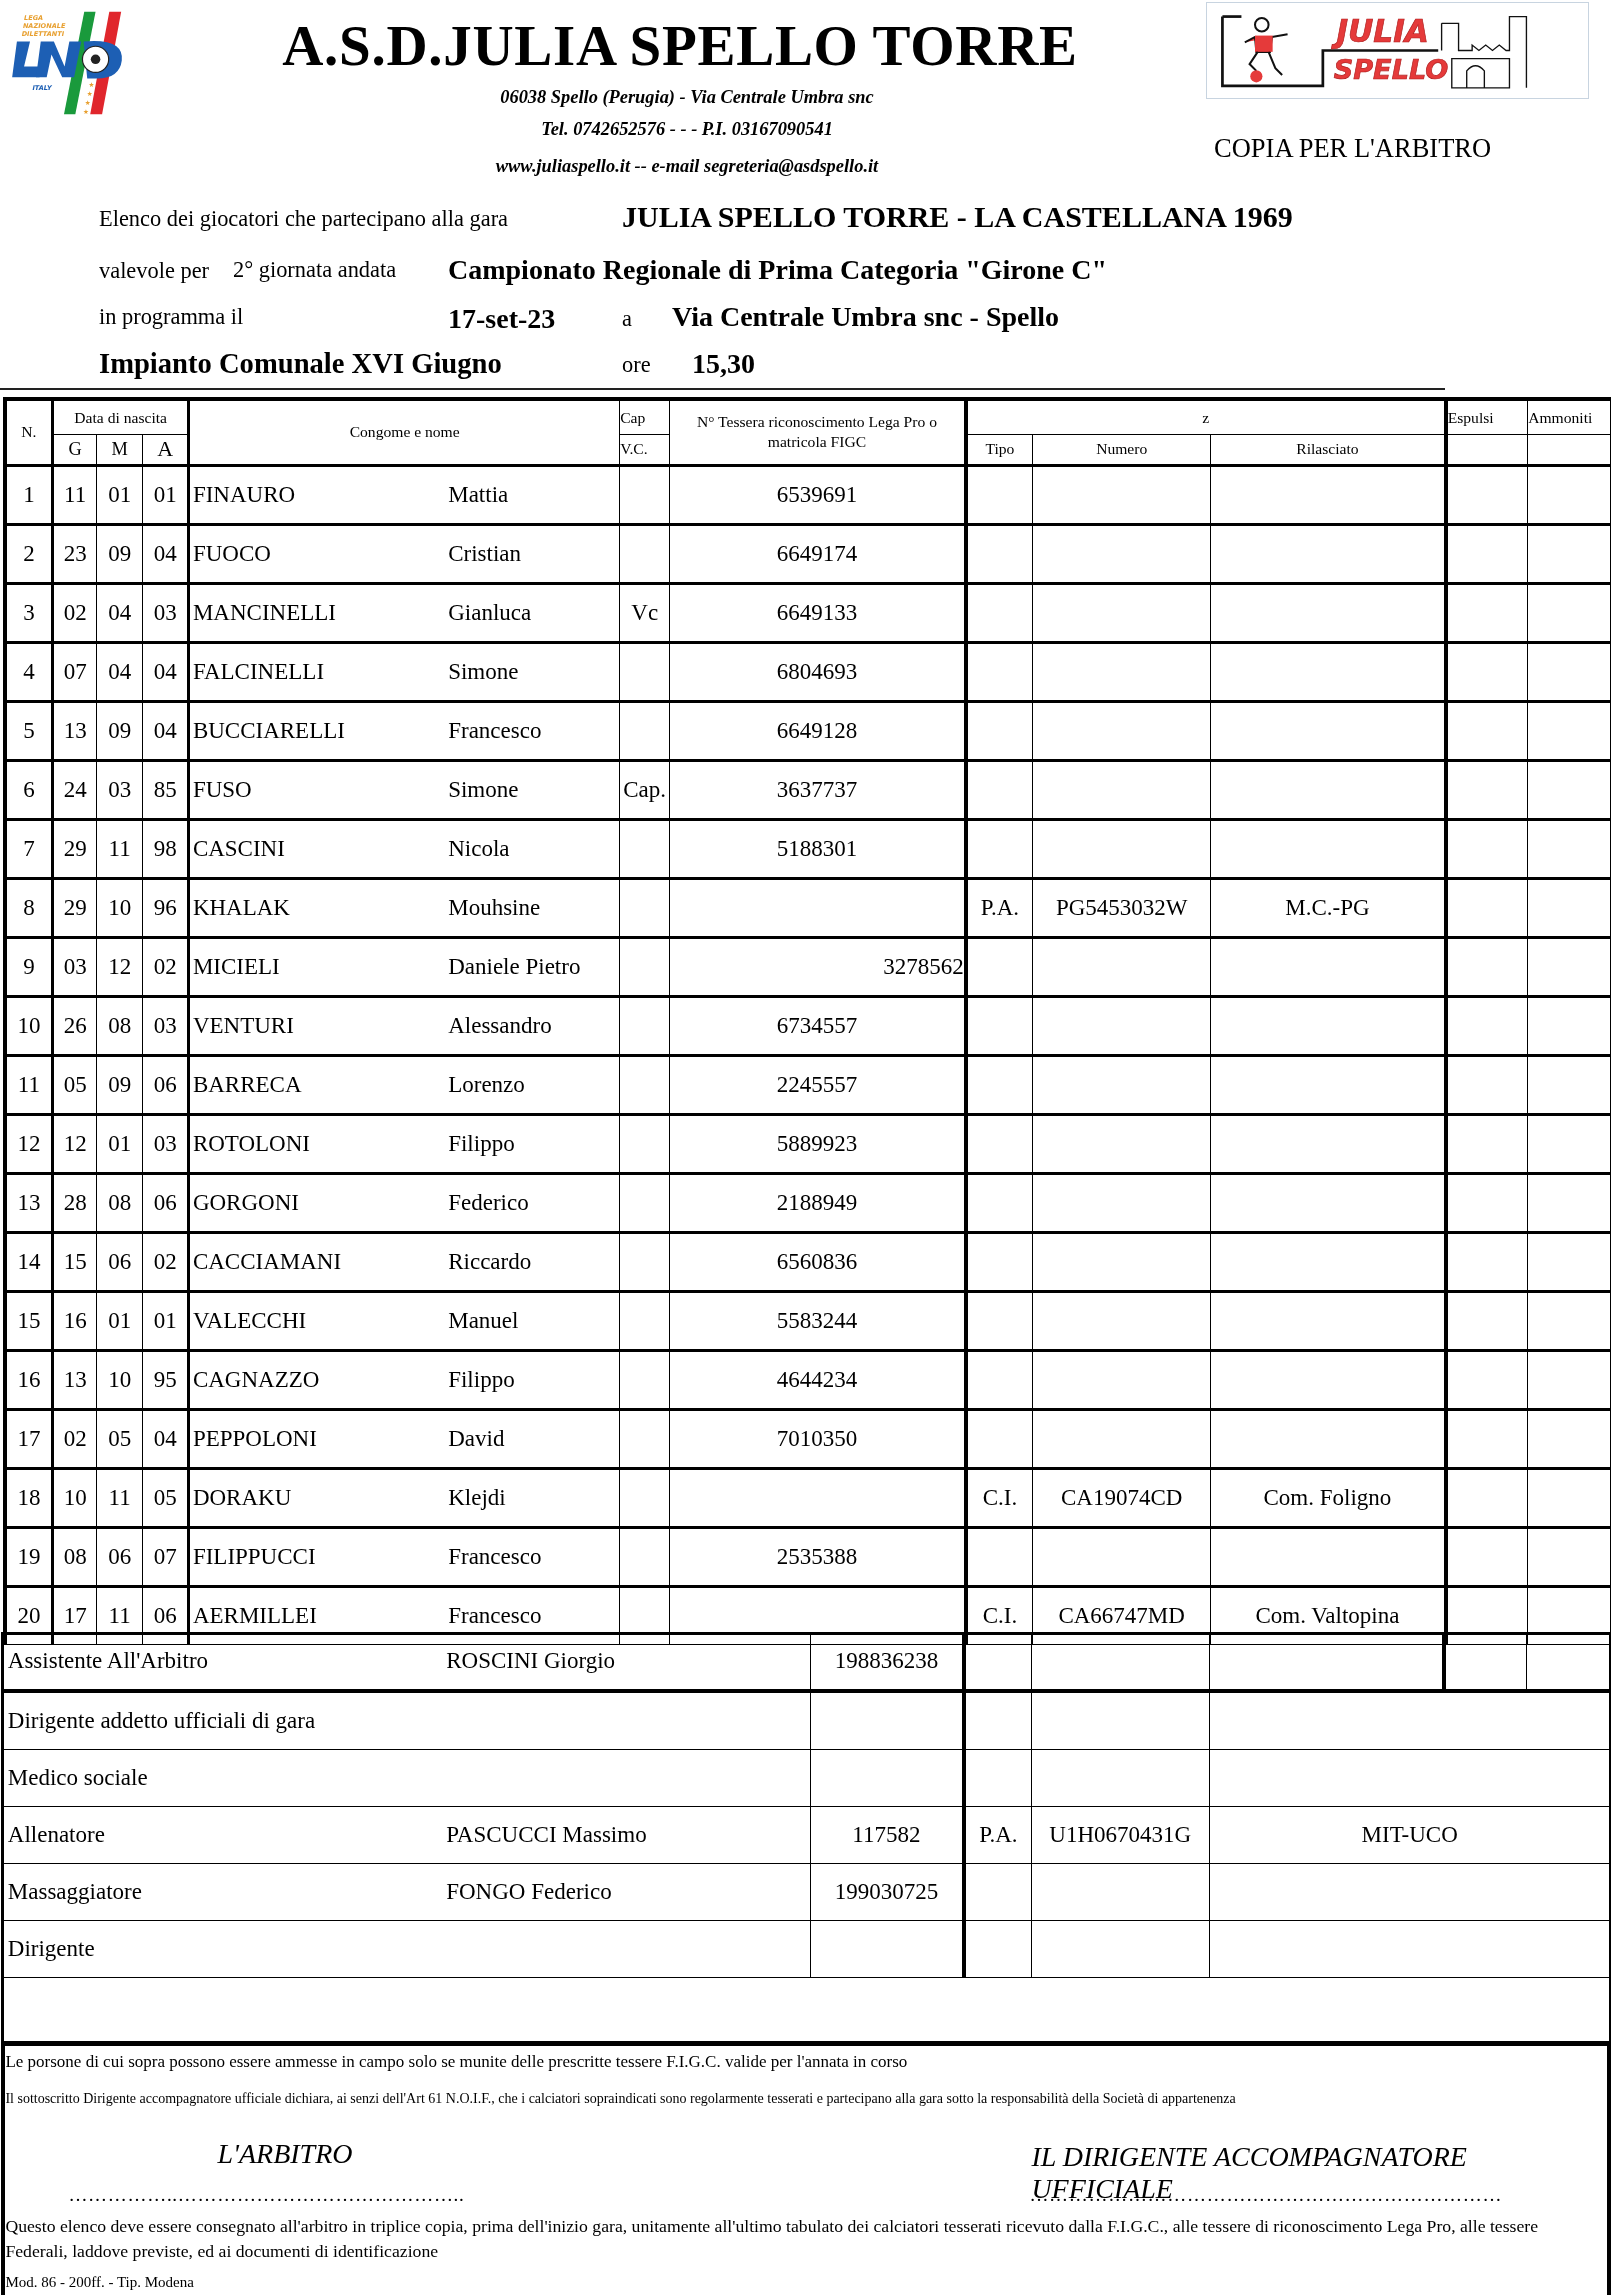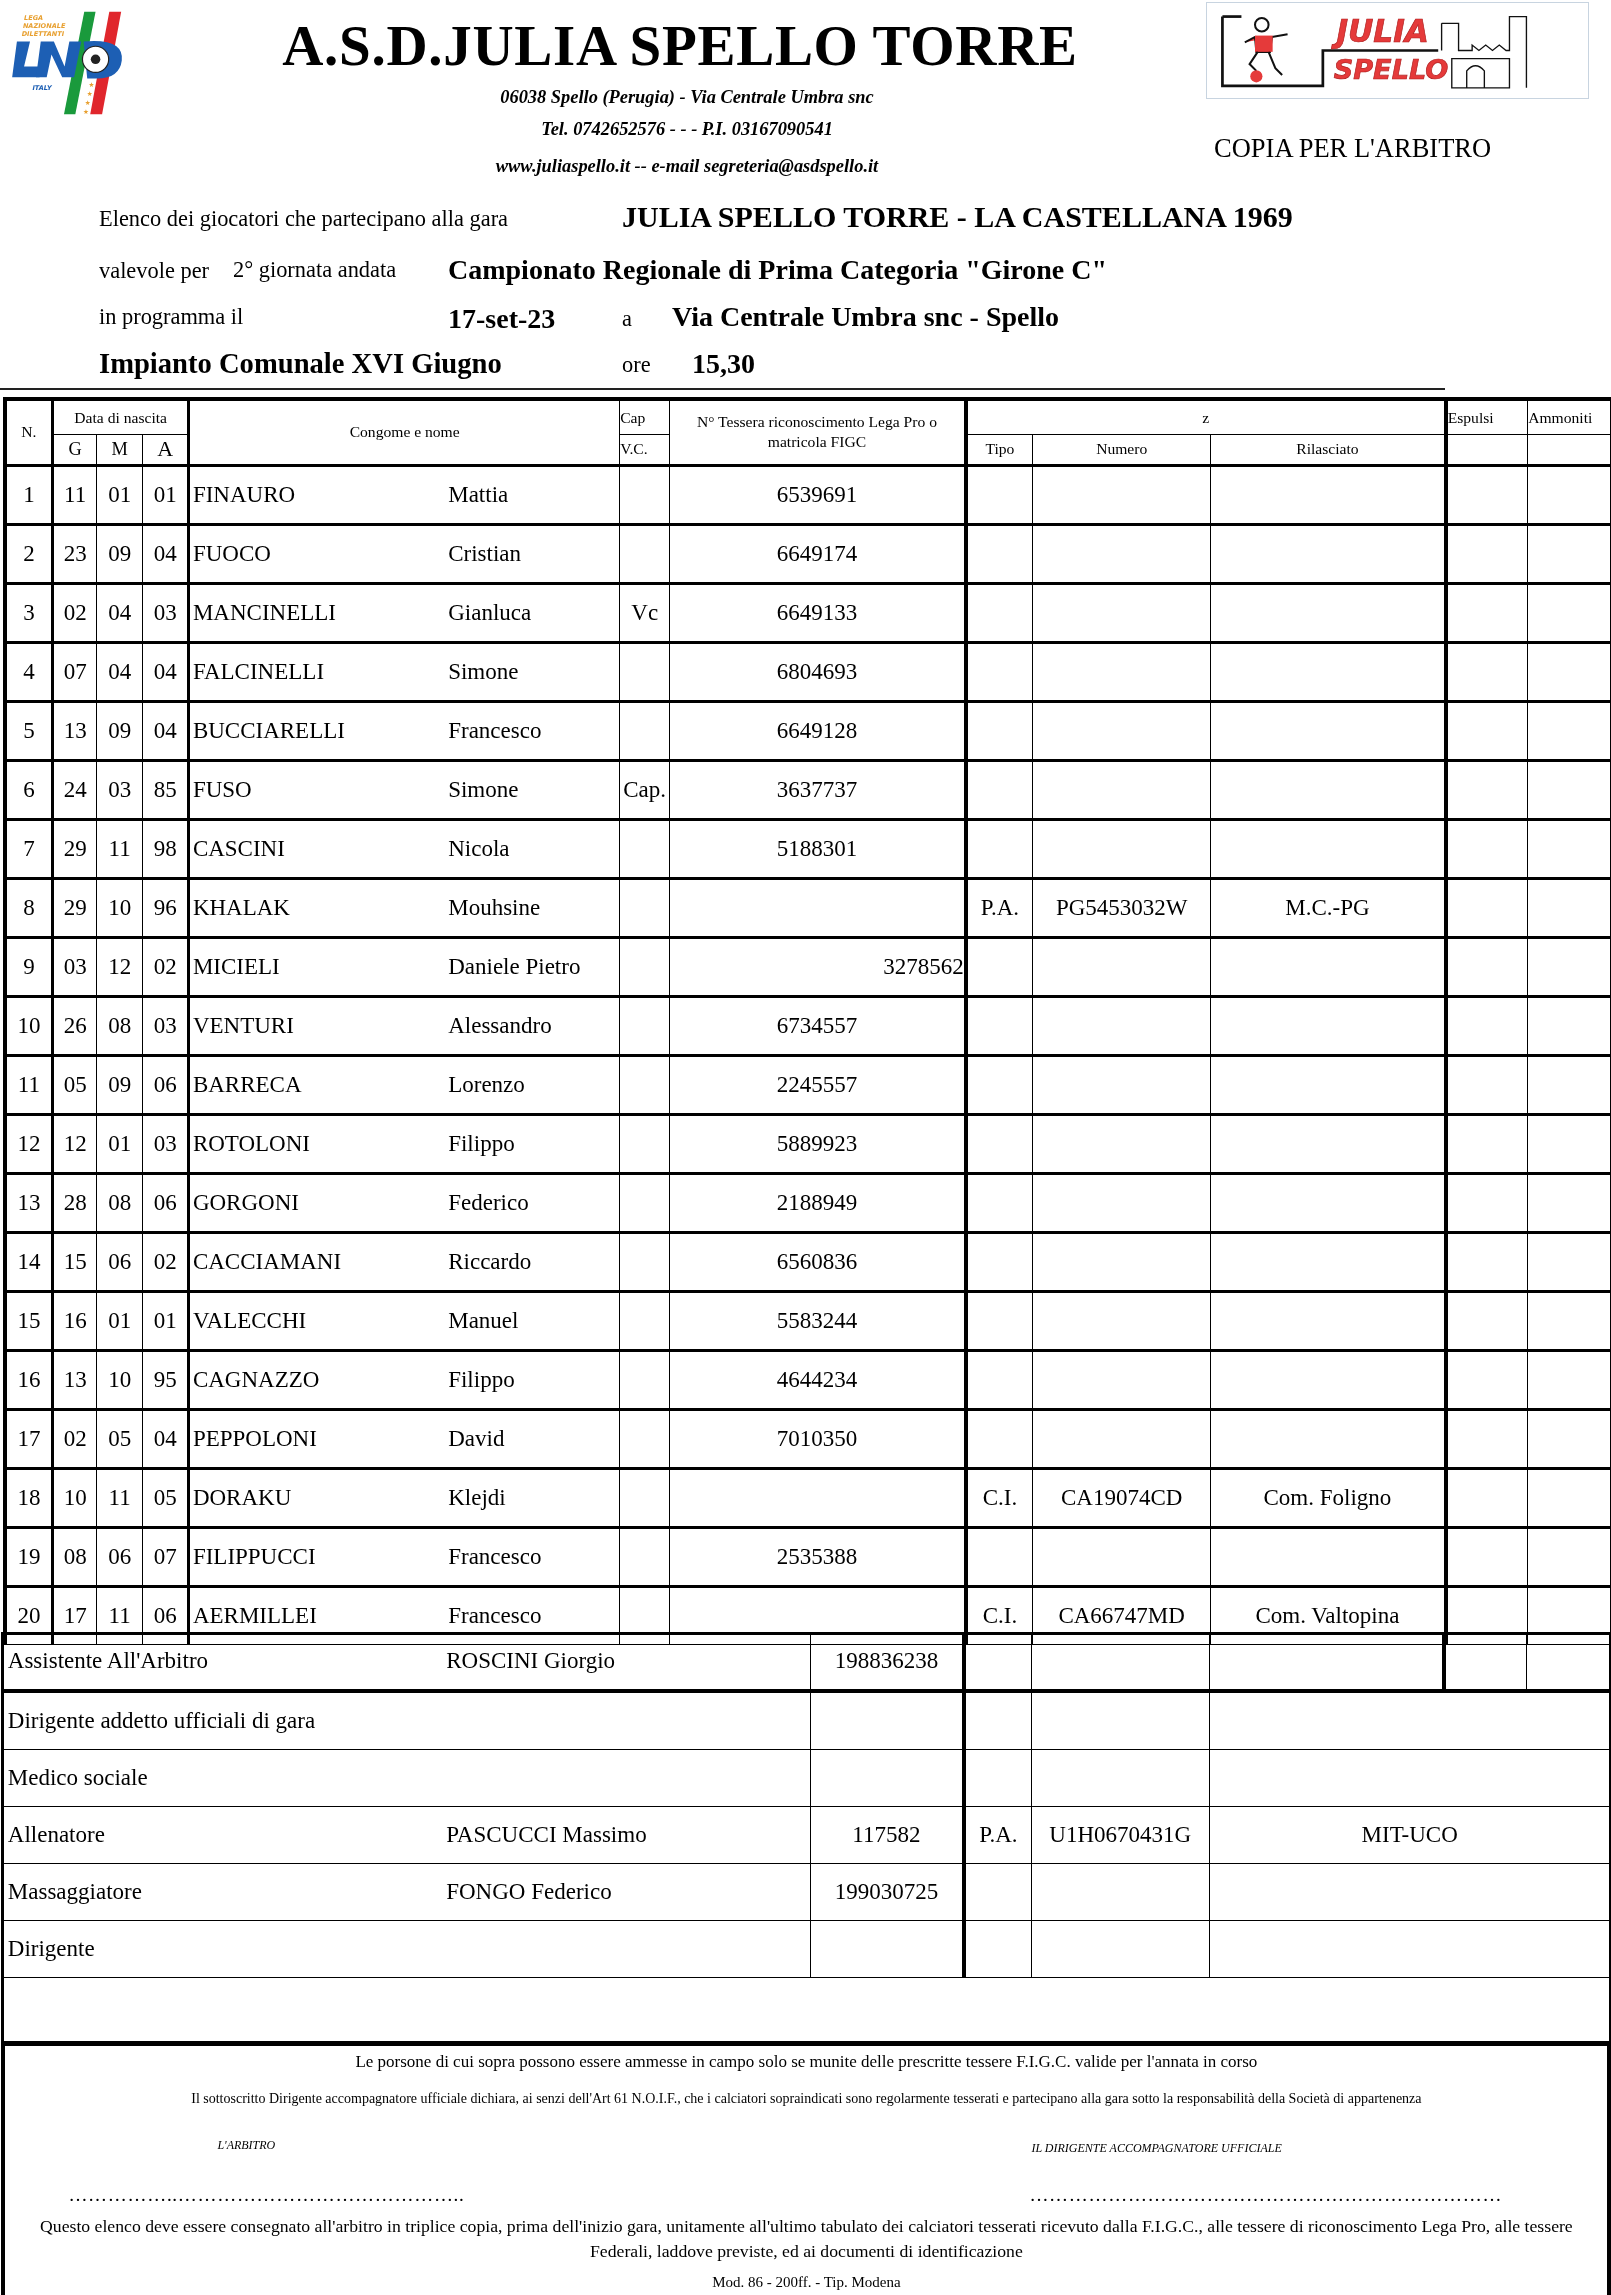--- a/index.html
+++ b/index.html
@@ -28,22 +28,22 @@
   .grid .name-cell .surname { position:absolute; left:2.7px; top:50%; transform:translateY(-50%); }
   .grid .name-cell .given { position:absolute; left:258px; top:50%; transform:translateY(-50%); }
   table.off { position:absolute; left:2.7px; top:1632px; border-collapse:collapse; table-layout:fixed; width:1607px; }
   .off td { border:1.4px solid #000; height:56px; font-size:23px; white-space:nowrap; overflow:hidden; padding:0; vertical-align:middle; }
   .off td.role { border-right:none; padding-left:4.1px; }
   .off td.pname { border-left:none; text-align:left; }
   .off td.num { text-align:center; }
   .off td.c { text-align:center; }
   .outer { position:absolute; left:1.4px; top:1632px; width:1605px; height:408px; border:3.4px solid #000; pointer-events:none; }
   .footer { position:absolute; left:1.4px; top:2041px; width:1602px; height:250px; border:4.1px solid #000; }
-  .foot-line { position:absolute; left:0; width:100%; text-align:center; }
-  .sig { position:absolute; font-style:italic; font-size:12px; }
+  .foot-line { position:absolute; left:0; width:100%; }
+  .sig { position:absolute; font-style:italic; font-size:28px; }
   .dots { position:absolute; font-size:19px; letter-spacing:0.7px; }
 </style>
 </head>
 <body>
 
 <div class="abs lnd-logo">
   <svg width="143" height="127" viewBox="0 0 240 200">
     <polygon points="133,8 152,8 118,180 99,180" fill="#1a9a3c"></polygon>
     <polygon points="175,8 195,8 163,180 143,180" fill="#e0262c"></polygon>
     <text x="32" y="22" font-family="DejaVu Sans, sans-serif" font-size="11" font-weight="bold" fill="#e8a030" font-style="italic">LEGA</text>

